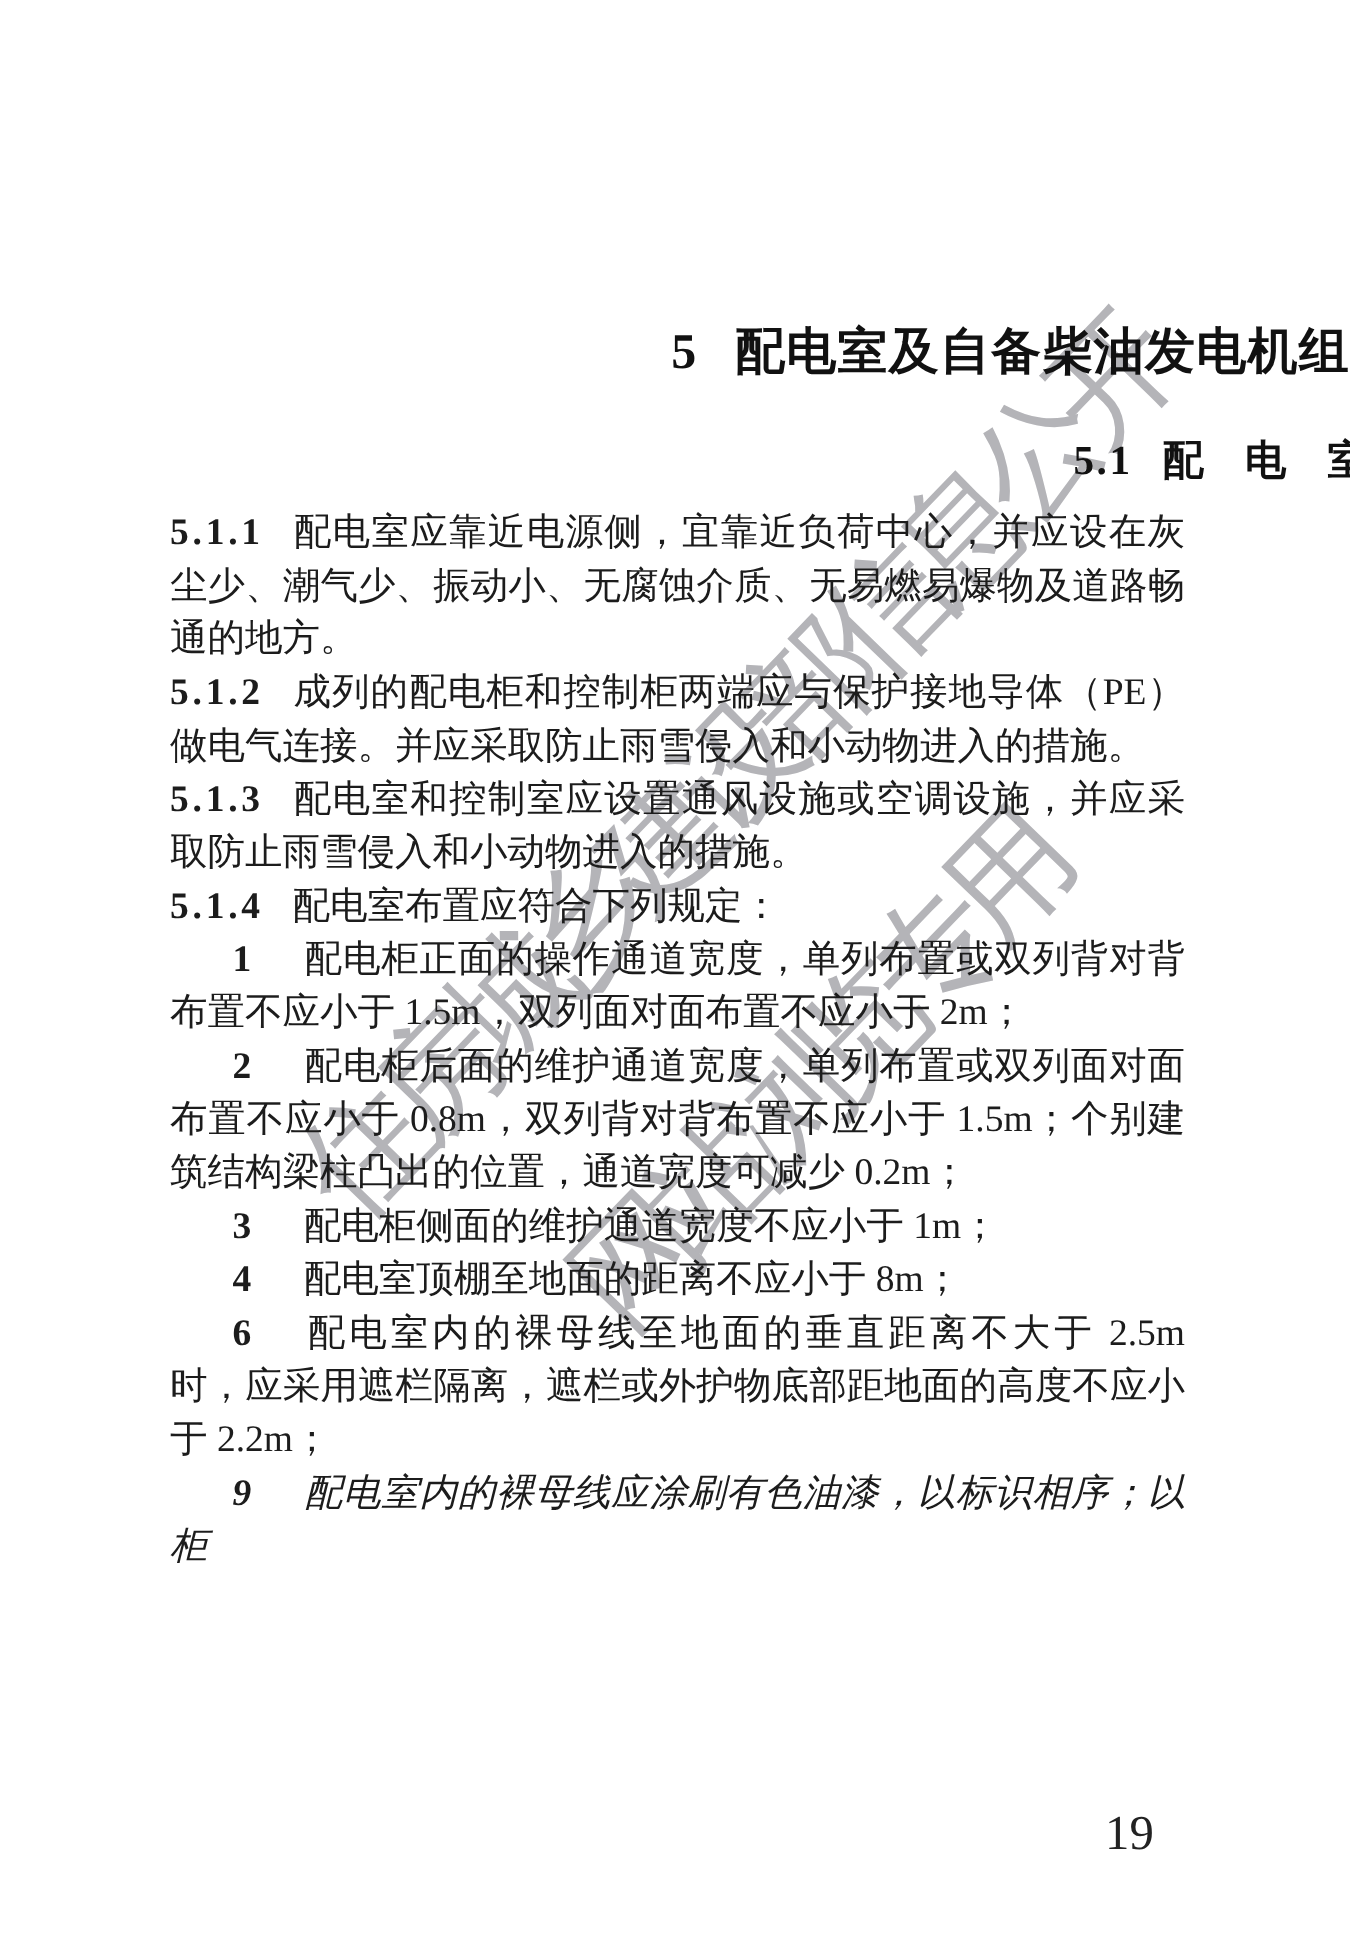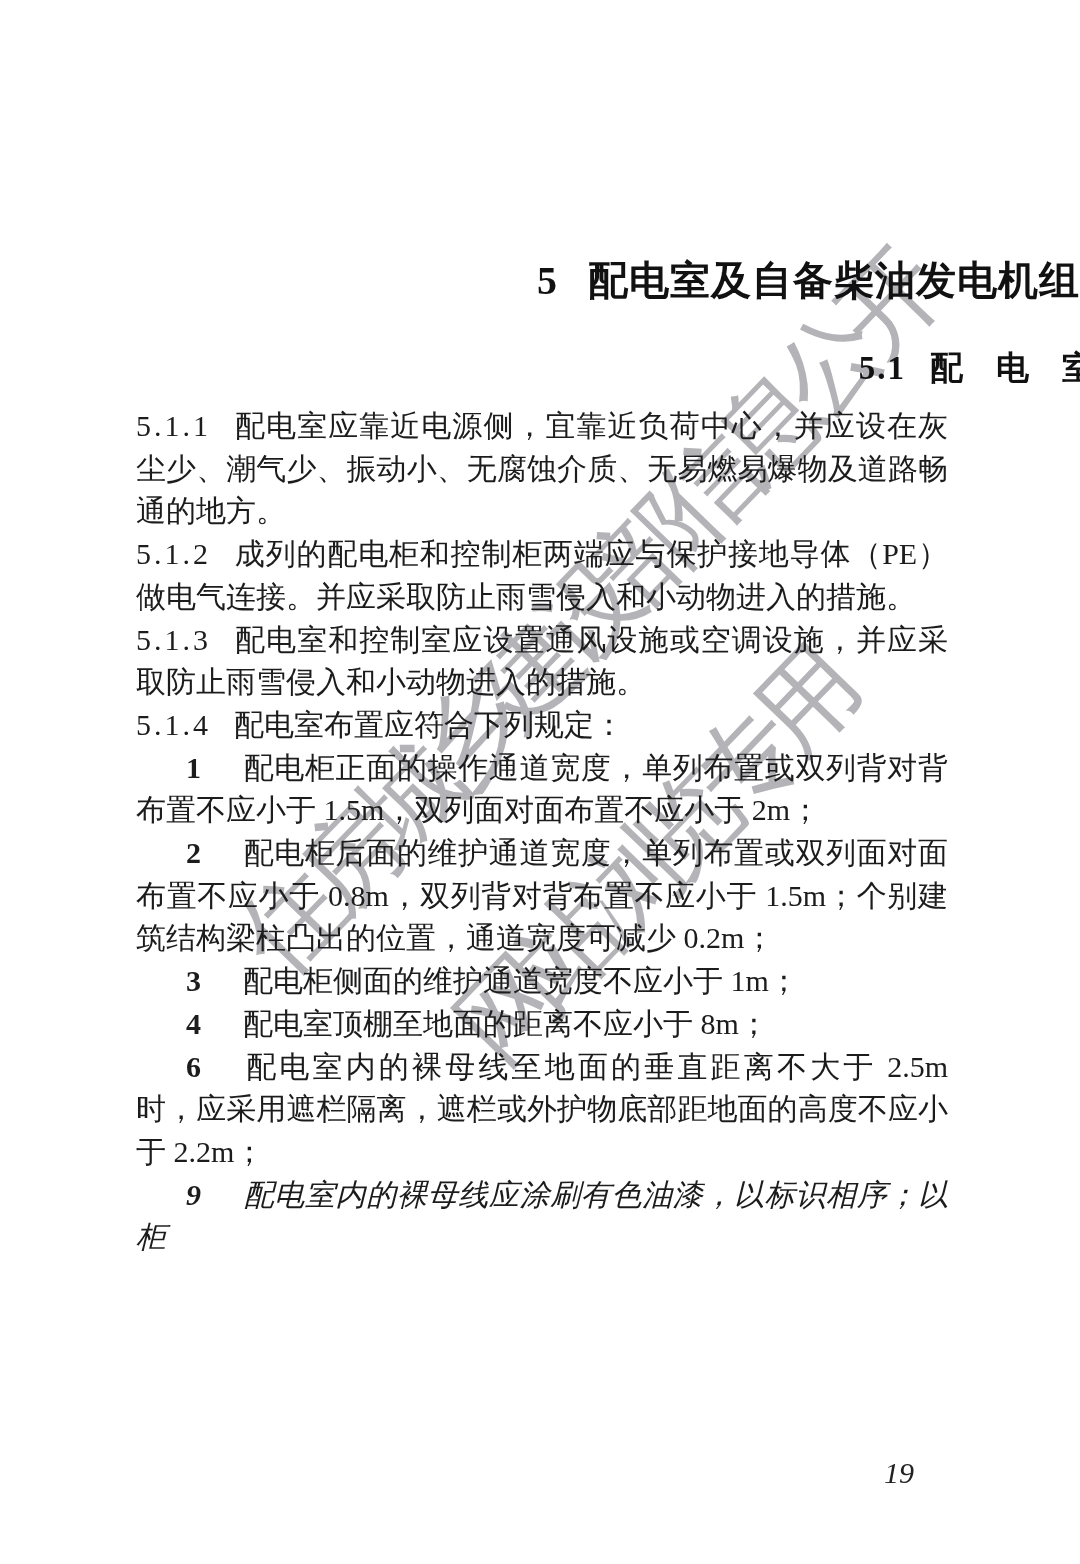--- a/index.html
+++ b/index.html
@@ -36,28 +36,28 @@
   }
   .section-heading .sec-num { margin-right:24px; letter-spacing:2px; }
 
   .body-text {
     position:absolute; left:136px; top:405px; width:812px;
     font-size:30px; line-height:42.7px;
     text-align:justify; text-justify:inter-ideograph;
     color:#1c1c1c;
   }
   .body-text p { margin:0; }
-  .clause-num { font-weight:normal; letter-spacing:3px; margin-right:23px; }
+  .clause-num { font-weight:bold; letter-spacing:3px; margin-right:23px; }
   .item { text-indent:50px; }
   .item-num { font-weight:bold; margin-right:42px; }
   .justify-last { text-align-last:justify;font-style:italic; }
 
   .page-number {
     position:absolute; left:884px; top:1444px;
-    font-size:30px; font-style:italic; color:#222;margin-top:12px;
+    font-size:39px; color:#222;
   }
 </style>
 </head>
 <body>
 
 <div class="page">
 
   <div class="wm wm1" style="color: rgb(180, 180, 184);">住房城乡建设部信息公开</div>
   <div class="wm wm2" style="color: rgb(180, 180, 184);">网站浏览专用</div>
 

